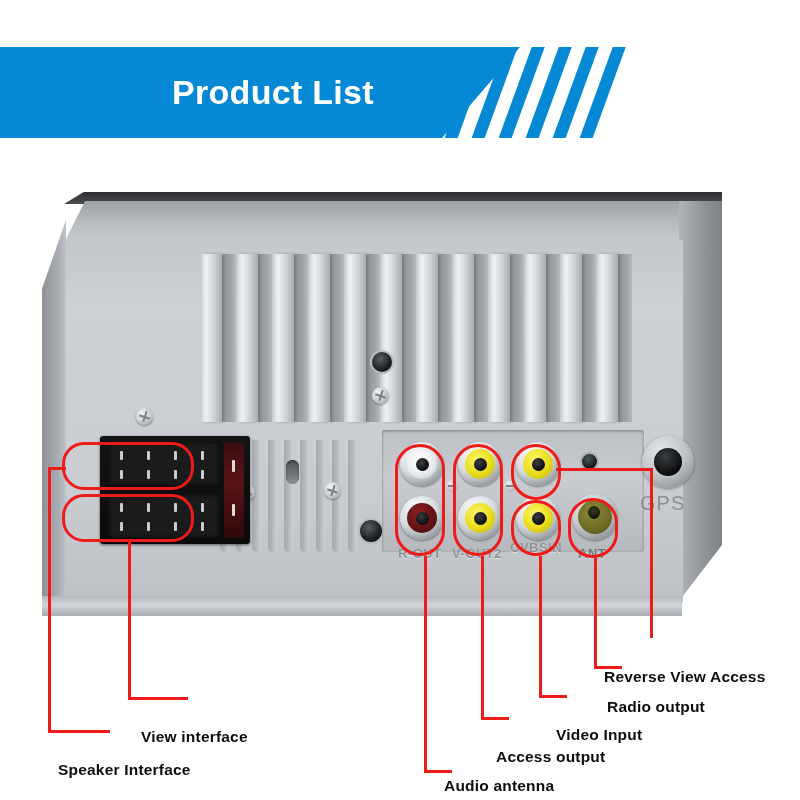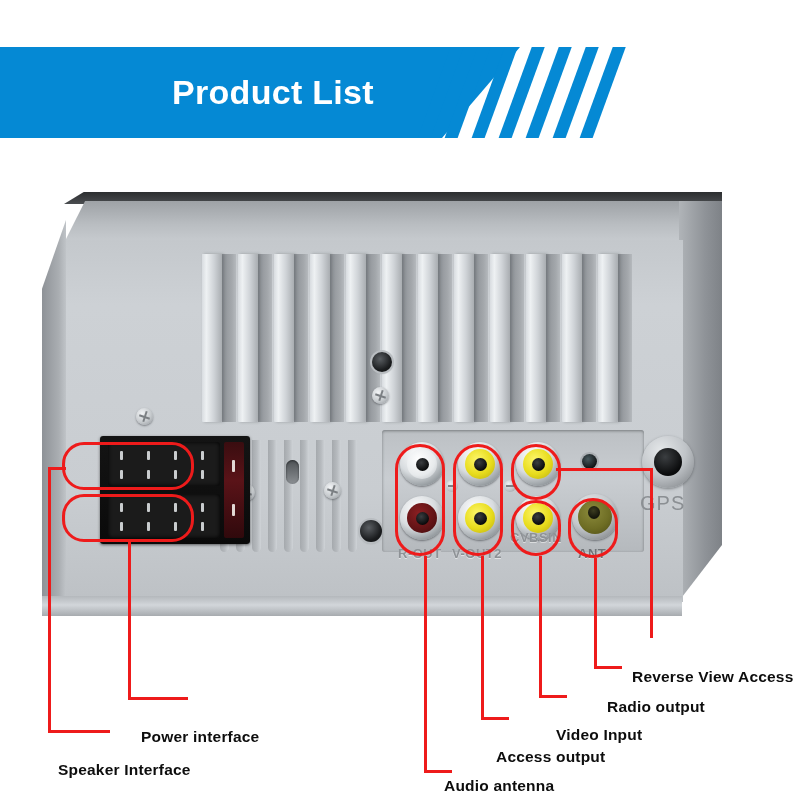--- a/index.html
+++ b/index.html
@@ -365,21 +365,21 @@
       </div>
     <div class="reversedot"></div>
 
     <div class="gpsjack">
         <i></i>
       </div>
     <div class="gpslabel">GPS</div>
 
     <div class="jacklabel" style="left:356px;top:354px;">R-OUT</div>
     <div class="jacklabel" style="left:410px;top:354px;">V-OUT2</div>
-    <div class="jacklabel" style="left:468px;top:338px;">CVBSIN</div>
+    <div class="jacklabel" style="left:468px;top:348px;">CVBSIN</div>
     <div class="jacklabel" style="left:536px;top:354px;color:#6f7377;">ANT</div>
   </div>
 
   <div class="anno-layer">
 
     <div class="hl" style="left:62px;top:442px;width:132px;height:48px;"></div>
     <div class="hl" style="left:62px;top:494px;width:132px;height:48px;"></div>
 
     <div class="hl" style="left:395px;top:444px;width:50px;height:112px;border-radius:25px;"></div>
     <div class="hl" style="left:453px;top:444px;width:50px;height:112px;border-radius:25px;"></div>
@@ -387,37 +387,37 @@
     <div class="hl" style="left:511px;top:500px;width:50px;height:56px;border-radius:25px;"></div>
     <div class="hl" style="left:568px;top:498px;width:50px;height:60px;border-radius:25px;"></div>
 
     <div class="ln lnh" style="left:48px;top:467px;width:18px;"></div>
     <div class="ln lnv" style="left:48px;top:467px;height:265px;"></div>
     <div class="ln lnh" style="left:48px;top:730px;width:62px;"></div>
     <div class="lbl big" style="left:58px;top:761px;">Speaker Interface</div>
 
     <div class="ln lnv" style="left:128px;top:542px;height:157px;"></div>
     <div class="ln lnh" style="left:128px;top:697px;width:60px;"></div>
-    <div class="lbl big" style="left:141px;top:728px;">Power interface</div>
+    <div class="lbl big" style="left:141px;top:728px;">View interface</div>
 
     <div class="ln lnv" style="left:424px;top:556px;height:216px;"></div>
     <div class="ln lnh" style="left:424px;top:770px;width:28px;"></div>
     <div class="lbl big" style="left:444px;top:777px;">Audio antenna</div>
 
     <div class="ln lnv" style="left:481px;top:556px;height:163px;"></div>
     <div class="ln lnh" style="left:481px;top:717px;width:28px;"></div>
     <div class="lbl big" style="left:496px;top:748px;">Access output</div>
 
     <div class="ln lnv" style="left:539px;top:556px;height:141px;"></div>
     <div class="ln lnh" style="left:539px;top:695px;width:28px;"></div>
     <div class="lbl big" style="left:556px;top:726px;">Video Input</div>
 
     <div class="ln lnv" style="left:594px;top:558px;height:110px;"></div>
     <div class="ln lnh" style="left:594px;top:666px;width:28px;"></div>
     <div class="lbl big" style="left:607px;top:698px;">Radio output</div>
 
     <div class="ln lnh" style="left:556px;top:468px;width:96px;"></div>
     <div class="ln lnv" style="left:650px;top:468px;height:170px;"></div>
     <div class="ln lnh" style="left:650px;top:636px;width:0px;"></div>
-    <div class="lbl big" style="left:632px;top:668px;text-align:right;">Reverse View Access</div>
+    <div class="lbl big" style="left:604px;top:668px;text-align:right;">Reverse View Access</div>
 
   </div>
 </div>
 
 </body></html>

